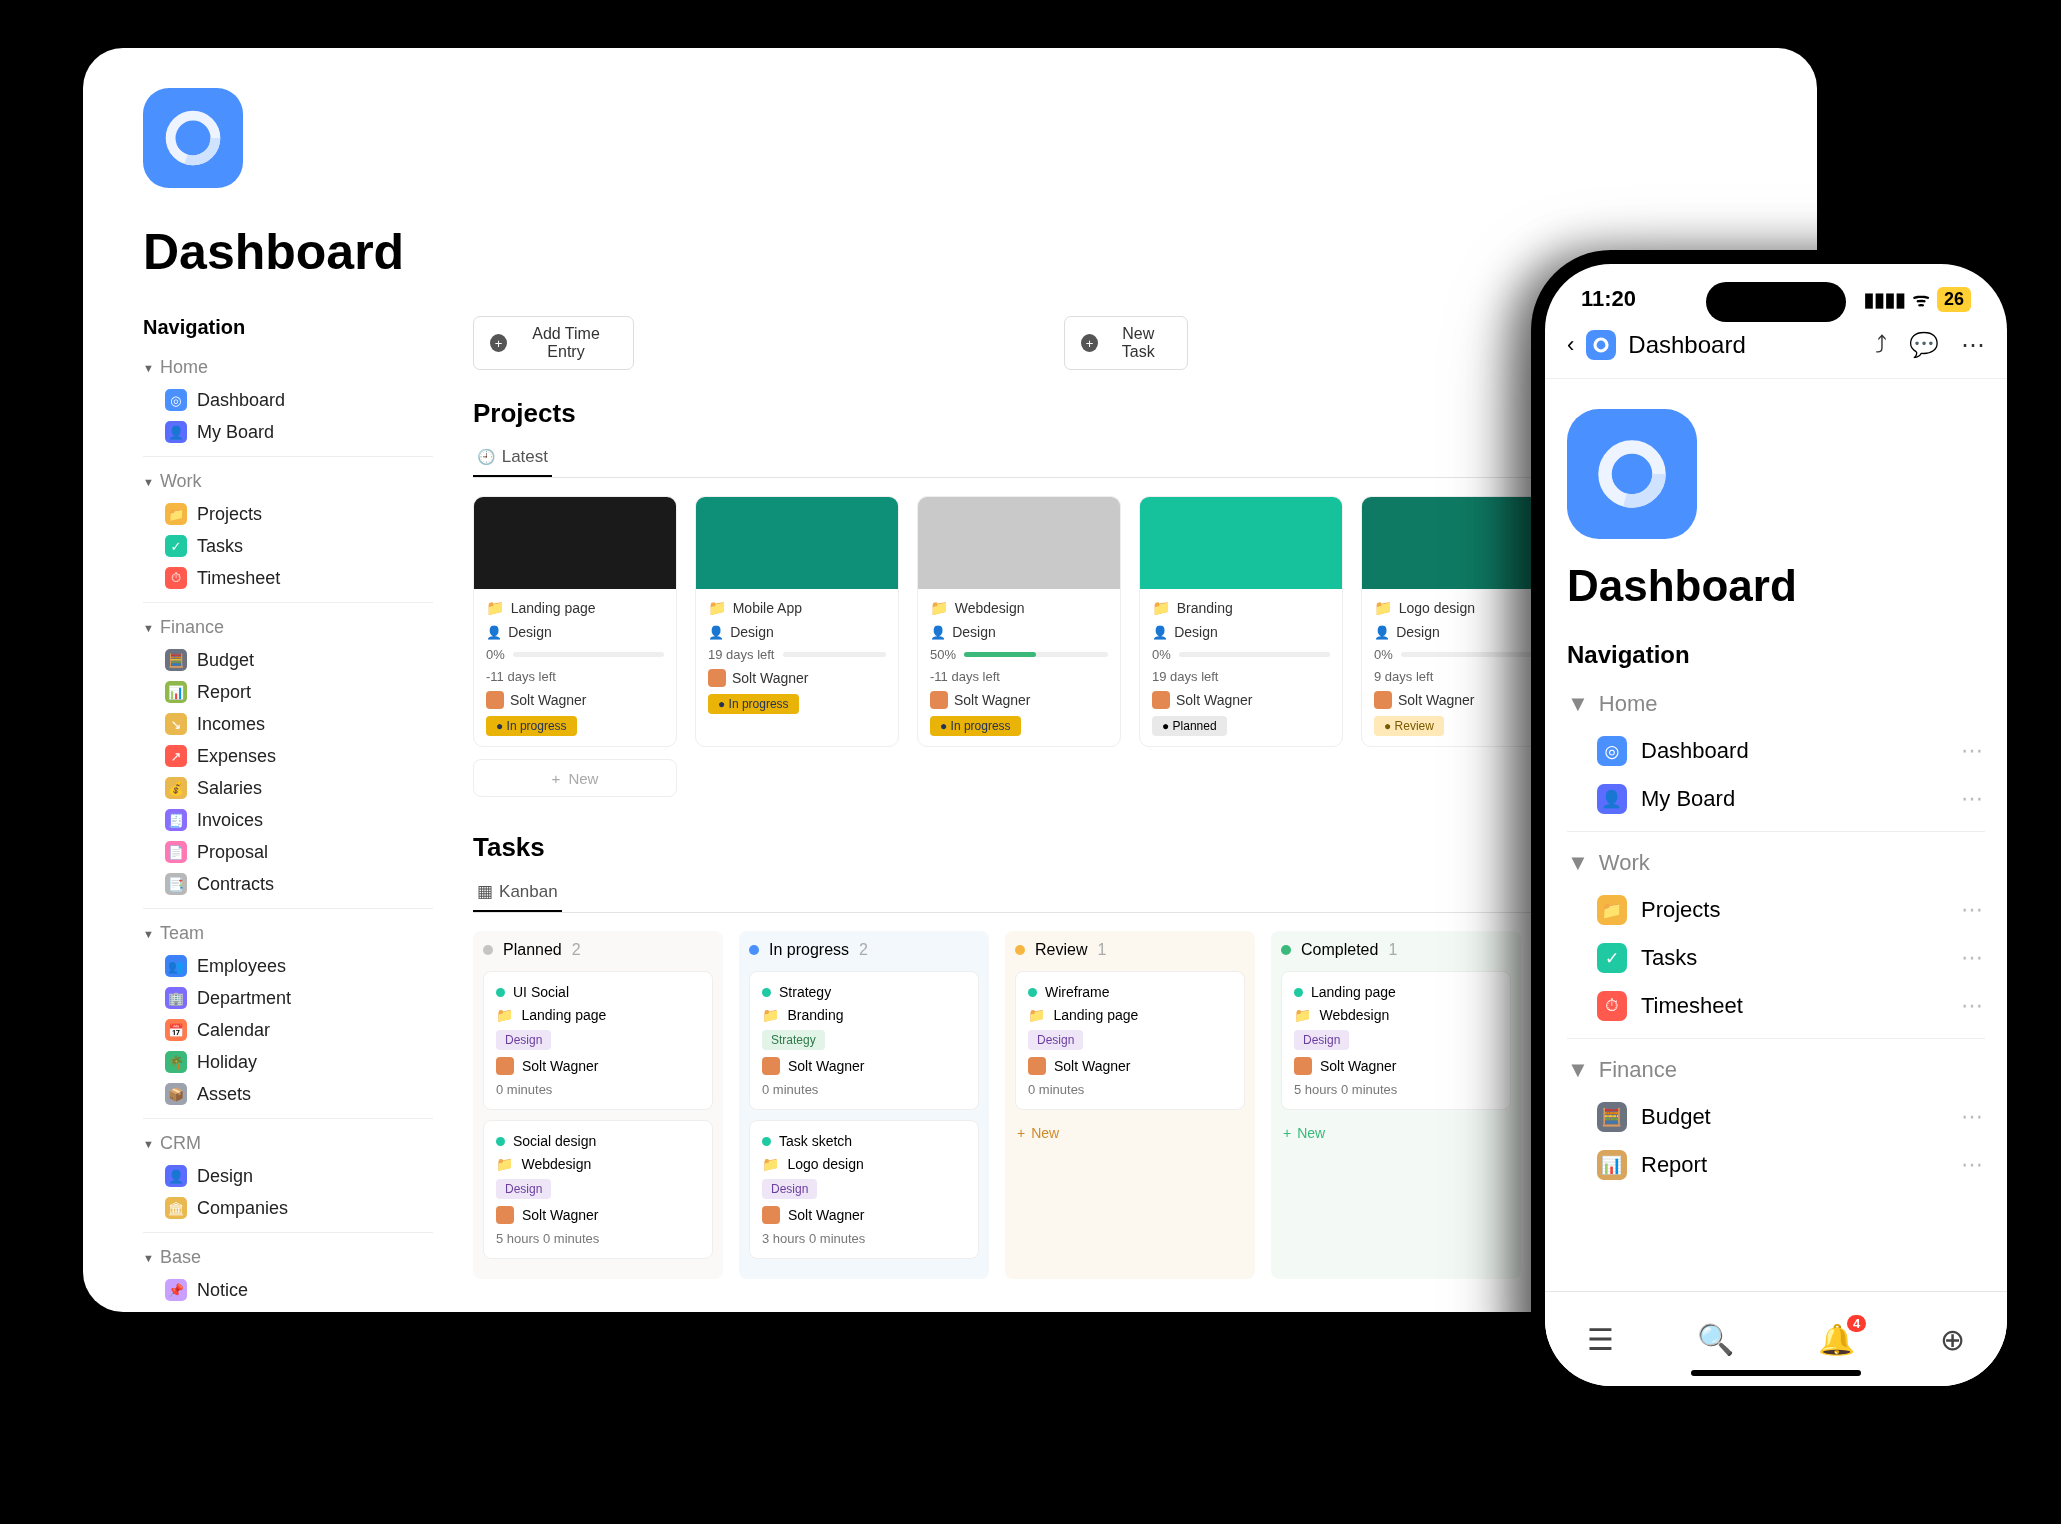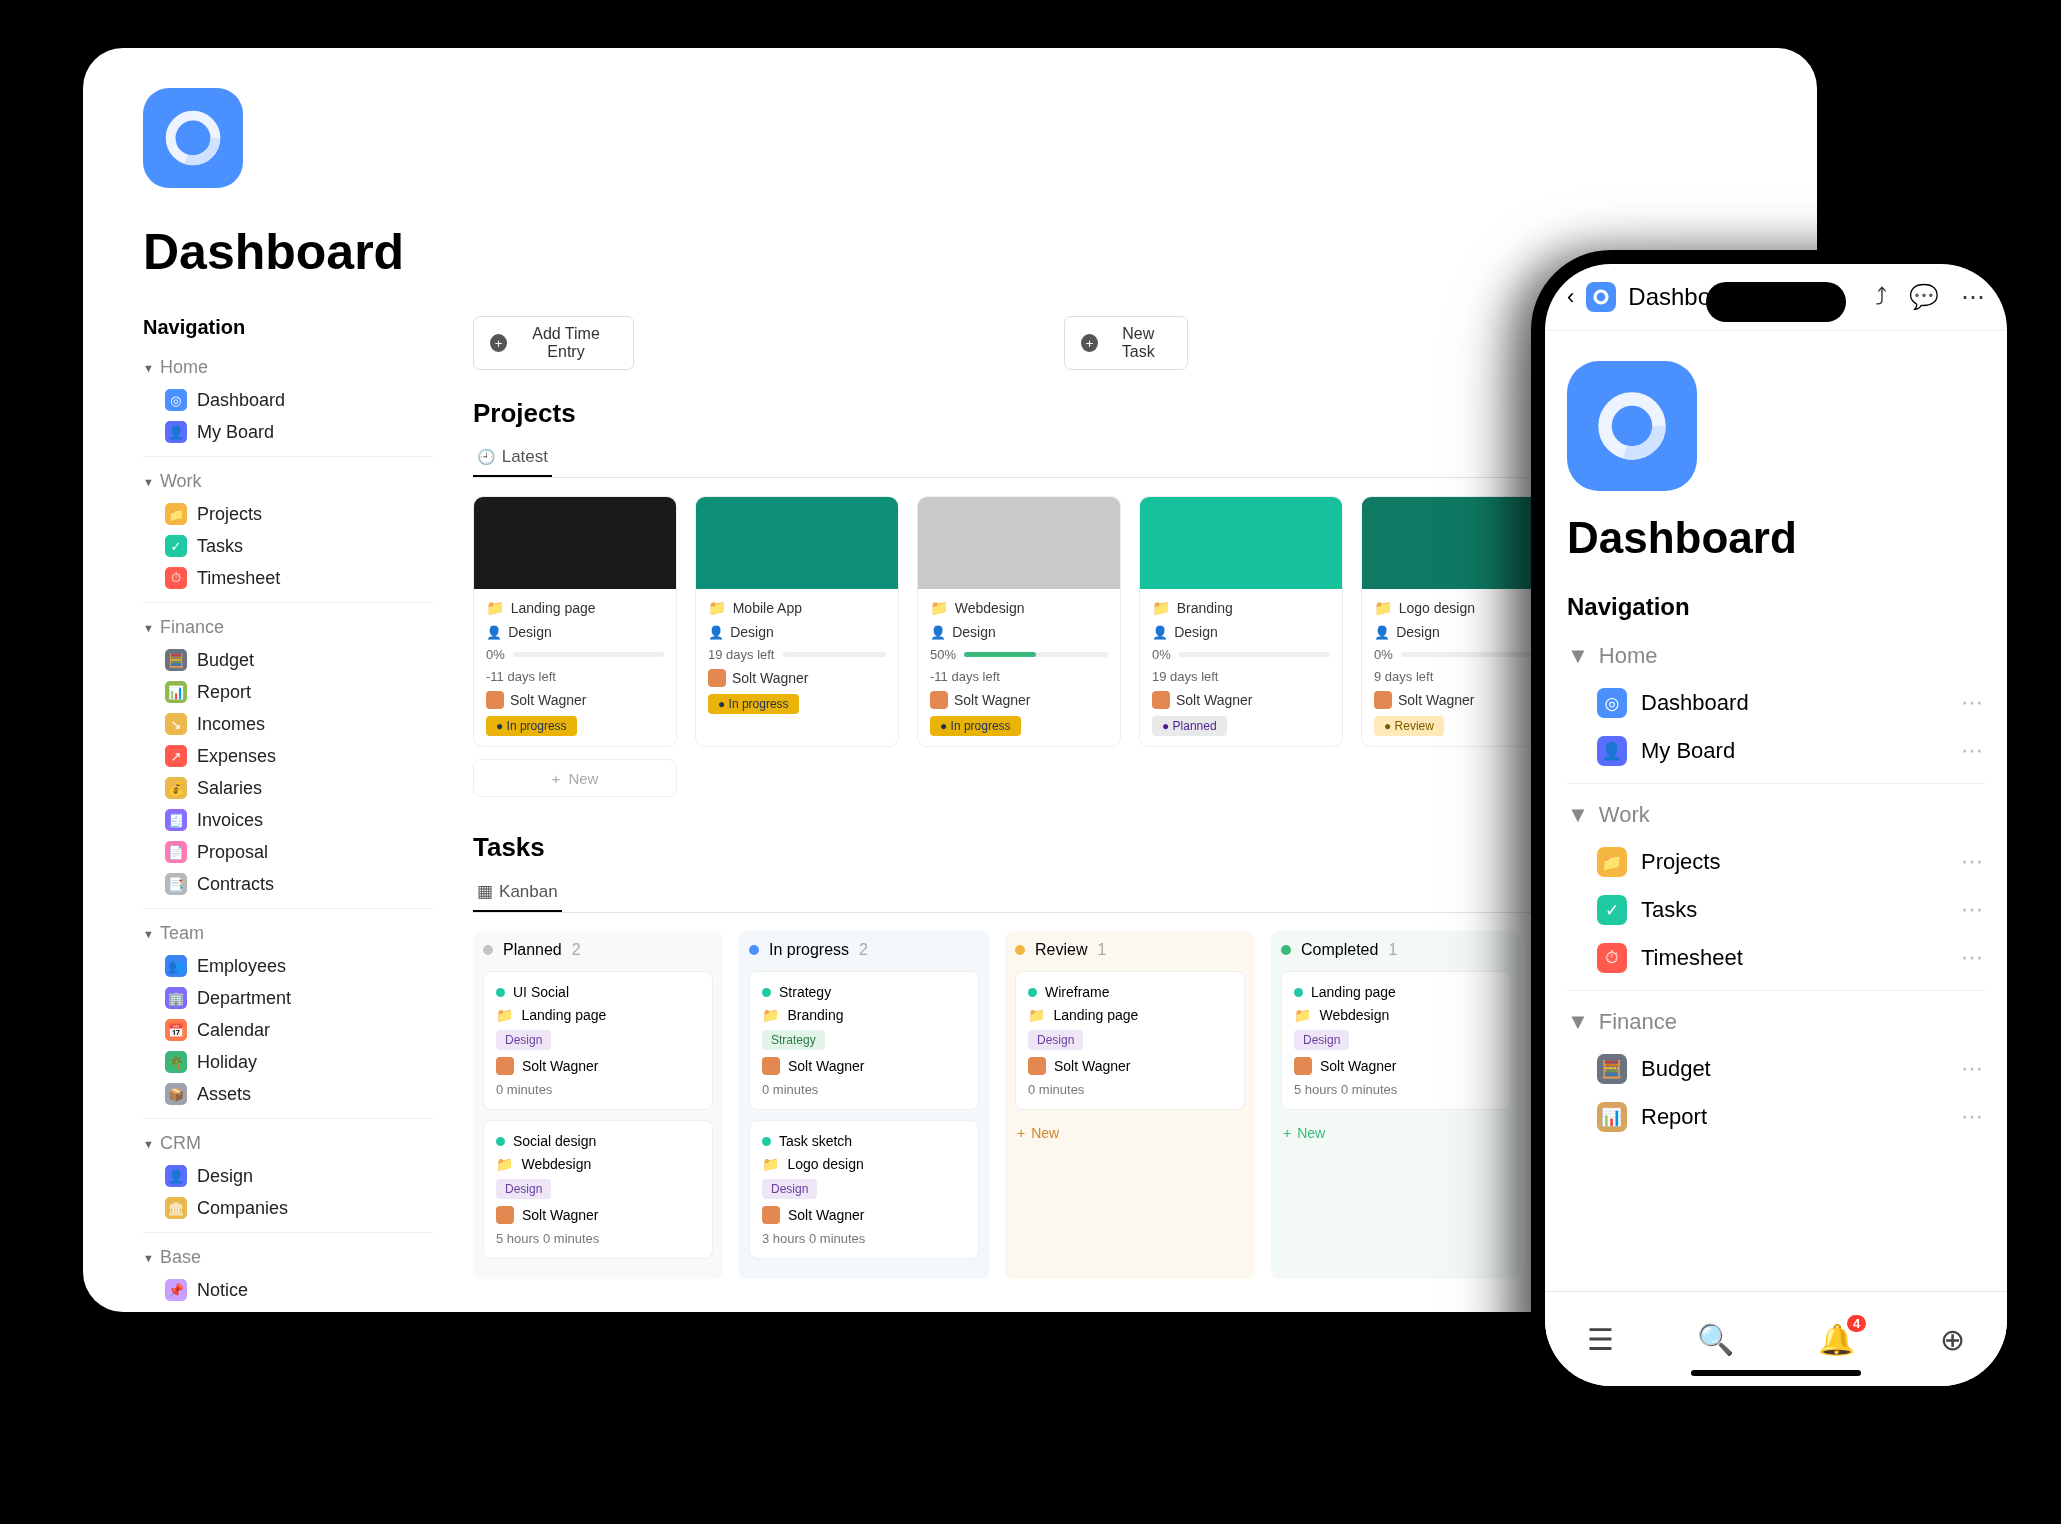--- a/index.html
+++ b/index.html
@@ -53,21 +53,21 @@
   .proj-thumb { height:92px;background:#233; }
   .proj-body { padding:10px 12px; }
   .proj-line { display:flex;align-items:center;gap:6px;margin-bottom:7px;color:#333;}
   .proj-line .folder { color:#f5b642;font-size:15px;}
   .proj-line .user { font-size:13px;}
   .pct-row { display:flex;align-items:center;gap:8px;font-size:13px;color:#666;margin-bottom:7px;}
   .bar { flex:1;height:5px;background:#eee;border-radius:3px;position:relative;}
   .bar-fill{position:absolute;left:0;top:0;height:100%;background:#3bb97a;border-radius:3px;}
   .badge { display:inline-block;font-size:12px;padding:3px 10px;border-radius:4px;}
   .b-blue{background:#eab308;color:#235;}
-  .b-grey{background:#e9e9e9;color:#4c1d95;}
+  .b-grey{background:#e9e9e9;color:#000000;}
   .b-yellow{background:#ffe9b8;color:#7a5a00;}
   .avatar{width:18px;height:18px;border-radius:4px;background:#e28850;display:inline-block;}
   .new-card{width:204px;height:38px;border:1px solid #eee;border-radius:8px;color:#aaa;display:flex;align-items:center;justify-content:center;gap:8px;font-size:15px;margin-bottom:35px;}
 
   .kanban { display:flex; gap:16px; }
   .kcol { width:250px; }
   .kcol-head { display:flex;align-items:center;gap:10px;margin-bottom:12px;font-size:16px;}
   .kcol-head .dot{width:10px;height:10px;border-radius:50%;}
   .kcol-head .cnt{color:#aaa;}
   .kcol.c-plan{background:#faf9f8;border-radius:8px;padding:10px;}
@@ -581,20 +581,28 @@
             </div>
           </div>
       </main>
     </div>
   </div>
 </div>
 
 <div class="iphone-frame">
   <div class="iphone-screen">
     <div class="dyn-island"></div>
+    <div class="status-bar">
+      <span>11:20</span>
+      <span class="right">
+        <span>▮▮▮▮</span>
+        <span>ᯤ</span>
+        <span class="batt">26</span>
+      </span>
+    </div>
 
     <div class="ph-header">
       <div class="left">
         <span class="chev">‹</span>
         <span class="ph-logo">
           <svg viewBox="0 0 100 100" width="20" height="20">
               <circle cx="50" cy="50" r="30" fill="none" stroke="#fff" stroke-width="16"></circle>
             </svg>
         </span>
         <span>Dashboard</span>

